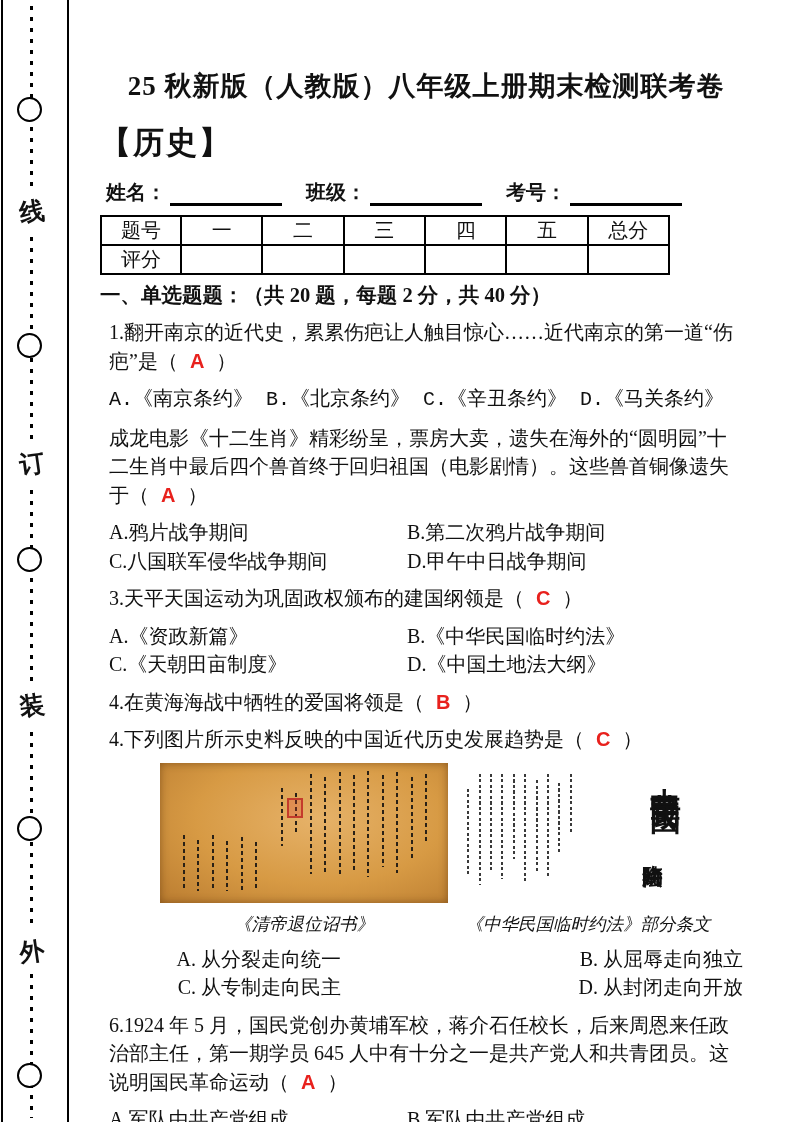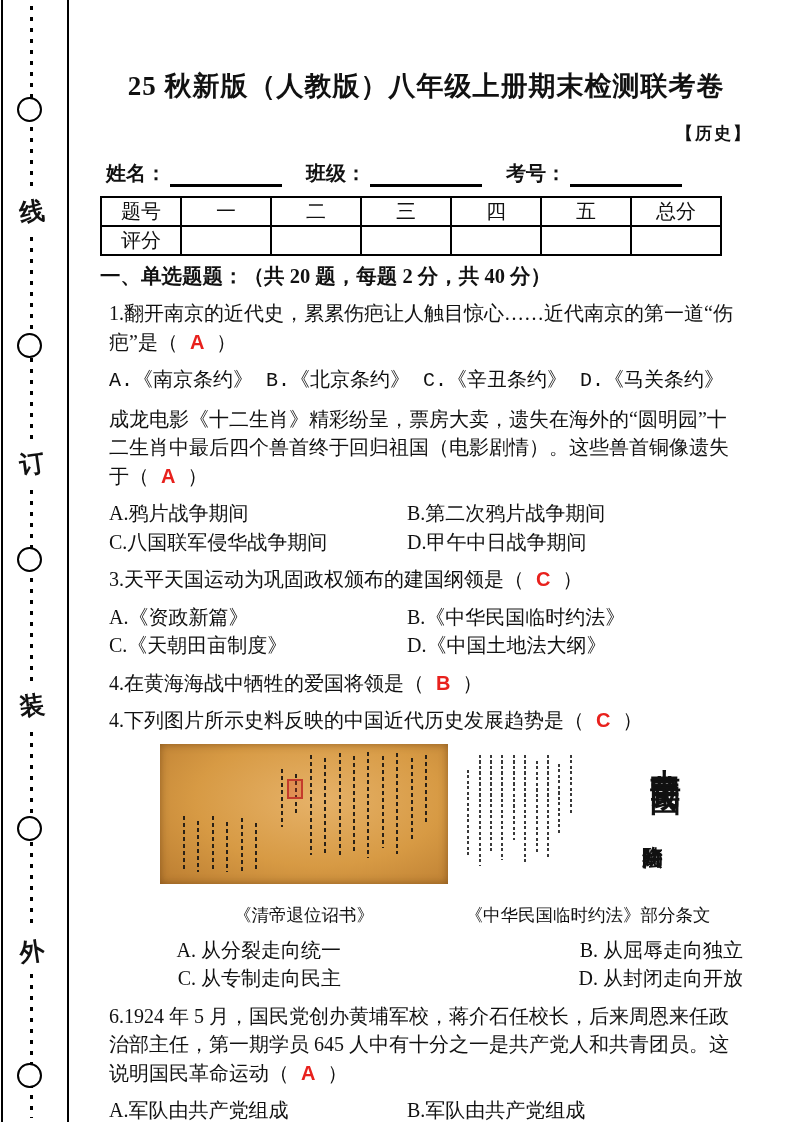--- a/index.html
+++ b/index.html
@@ -25,27 +25,27 @@
   .mchar {
     position:absolute; left:8px; width:48px; text-align:center; background:#fff;
     font-size:25px; font-weight:bold; padding:5px 0; transform:rotate(-8deg);
   }
   .c1{top:190px}.c2{top:442px}.c3{top:684px}.c4{top:930px}
 
   
   .content { position:absolute; left:100px; top:0; width:652px; }
 
   .title { font-size:27px; font-weight:bold; text-align:center; margin:68px 0 0; letter-spacing:1px; }
-  .subject { font-size:17px; font-weight:bold; text-align:right; margin-top:18px; letter-spacing:2px; }
+  .subject { font-size:31px; font-weight:bold; text-align:left; margin-top:18px; letter-spacing:2px; }
 
   .fields { display:flex; margin-top:15px; font-size:20px; font-weight:bold; padding-left:6px; }
   .field { display:flex; align-items:flex-end; margin-right:24px; }
   .blank { display:inline-block; width:112px; height:22px; border-bottom:3px solid #000; margin-left:4px; }
 
-  table.score { border-collapse:collapse; margin-top:9px; width:622px; table-layout:fixed; }
+  table.score { border-collapse:collapse; margin-top:9px; width:570px; table-layout:fixed; }
   table.score td { border:2px solid #000; height:28px; text-align:center; font-size:20px; padding:0; }
   table.score td.first { width:80px; }
 
   .section-heading { font-size:20.5px; font-weight:bold; margin-top:6px; line-height:28px; }
 
   .q, .opts { font-size:20px; line-height:28.5px; margin:9px; }
   .ans {
     color:var(--ans-red,#e8211d); font-family:"Liberation Sans","DejaVu Sans",sans-serif;
     font-weight:bold; padding:0 12px; font-size:20px;
   }
@@ -69,21 +69,21 @@
   .tl { position:absolute; width:2px;
         background:repeating-linear-gradient(to bottom,#3a3a3a 0 3px,rgba(0,0,0,0) 3px 5.5px); }
   .calli-top {
     position:absolute; right:2px; top:0; height:84px;
     writing-mode:vertical-rl; font-size:31px; font-weight:bold; line-height:37px; letter-spacing:6px;
   }
   .calli-bottom {
     position:absolute; right:22px; top:86px;
     writing-mode:vertical-rl; font-size:20px; font-weight:bold; line-height:22px; letter-spacing:1px;
   }
-  .captions { display:flex; margin-left:60px; margin-top:13px; font-size:17.5px; }
+  .captions { display:flex; margin-left:60px; margin-top:3px; font-size:17.5px;font-style:italic; }
   .cap-left  { width:288px; text-align:center; }
   .cap-right { width:280px; text-align:center; margin-left:0; white-space:nowrap; }
 </style>
 </head>
 <body>
 
 <div>
   <div class="edge-left"></div>
   <div class="edge-right"></div>
   <div class="dotline"></div>

